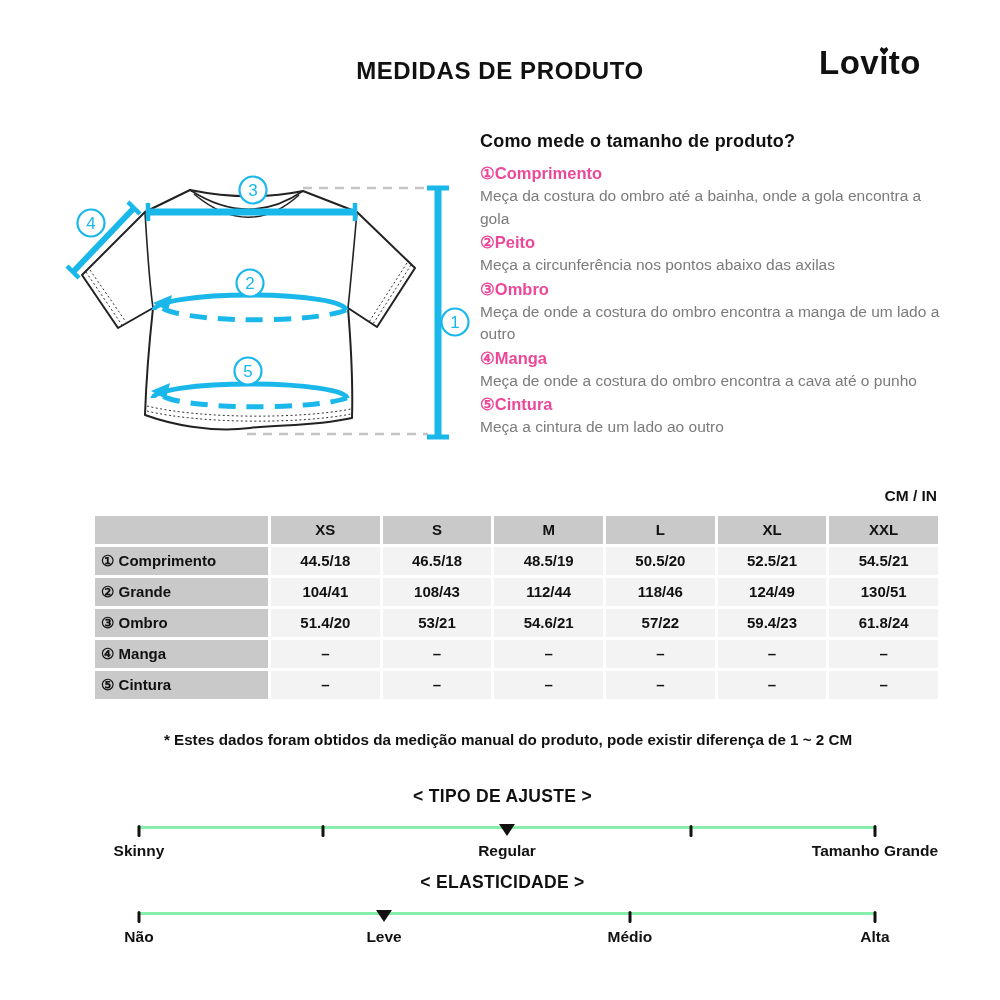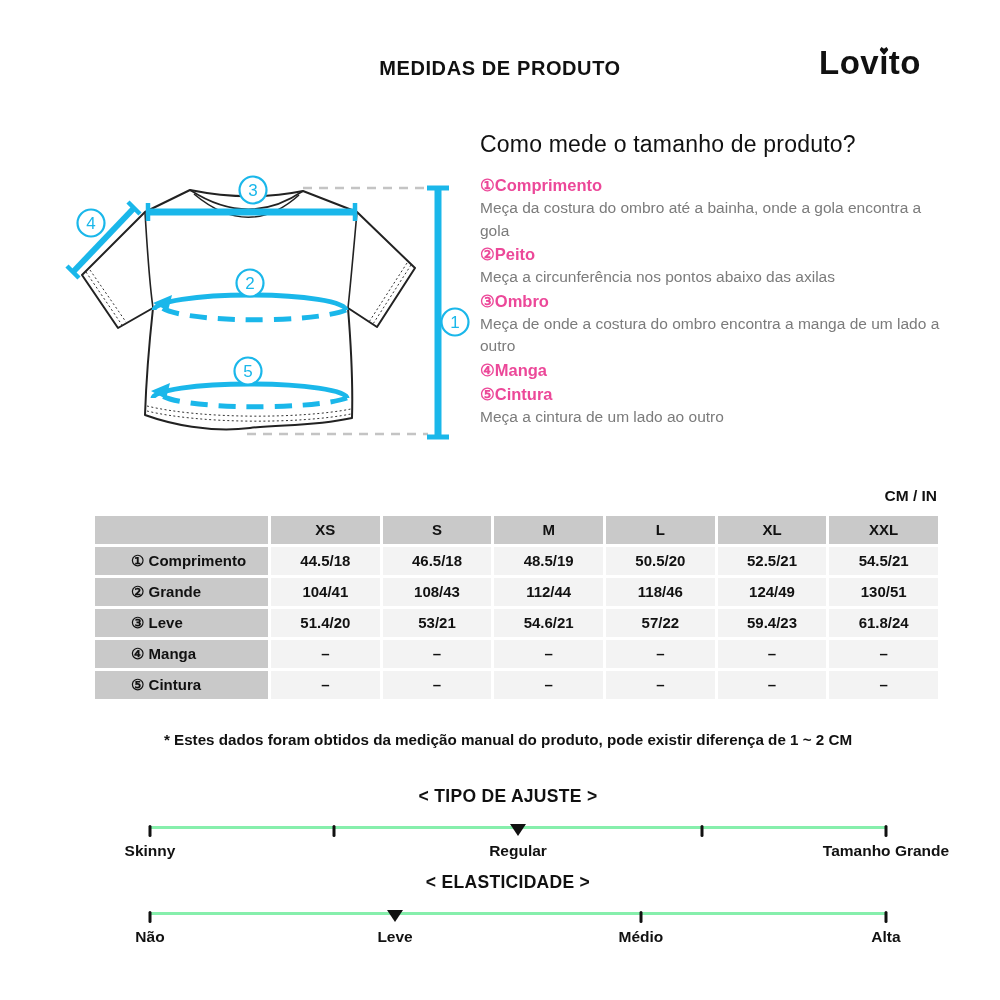--- a/index.html
+++ b/index.html
@@ -4,21 +4,21 @@
 <style>
   html,body{margin:0;padding:0;}
   body{
     width:1000px;height:1000px;position:relative;background:#fff;
     font-family:"Liberation Sans",sans-serif;color:#111;overflow:hidden;
   }
   .page{position:absolute;inset:0;}
 
   
   .title{position:absolute;top:57px;left:0;right:0;text-align:center;
-         font-size:20px;font-weight:800;letter-spacing:.6px;}
+         font-size:24px;font-weight:800;letter-spacing:.6px;}
   .logo{position:absolute;top:44px;right:79px;font-size:33px;font-weight:800;letter-spacing:.5px;}
   .logo-i{position:relative;display:inline-block;}
   .i-dot{position:absolute;left:50%;top:3px;transform:translateX(-50%);
          width:9px;height:8px;background:#111;
          clip-path:polygon(50% 100%,0 35%,22% 0,50% 22%,78% 0,100% 35%);}
 
   
   .diagram{position:absolute;left:50px;top:150px;}
   .dash-gray{stroke:var(--dash);stroke-width:2.5;stroke-dasharray:9 7;fill:none;}
   .shirt{fill:#fff;stroke:#222;stroke-width:2;stroke-linejoin:round;}
@@ -30,37 +30,37 @@
   .cy4{stroke:var(--accent);stroke-width:4.5;}
   .cy5s{fill:none;stroke:var(--accent);stroke-width:5;}
   .cy5d{fill:none;stroke:var(--accent);stroke-width:5;stroke-dasharray:17 11;}
   .cyf{fill:var(--accent);}
   .lbl-c{fill:#fff;stroke:var(--accent);stroke-width:2.2;}
   .lbl-t{fill:var(--accent);font-size:17px;text-anchor:middle;font-weight:500;
          font-family:"Liberation Sans",sans-serif;}
 
   
   .guide{position:absolute;left:480px;top:131px;width:460px;}
-  .guide-h{font-size:23px;font-weight:400;margin-bottom:15px;letter-spacing:.2px;}
+  .guide-h{font-size:18px;font-weight:700;margin-bottom:9px;letter-spacing:.2px;}
   .g-label{font-size:16.5px;font-weight:800;line-height:24px;color:#ec4899;}
   .g-desc{font-size:15.5px;color:var(--muted);line-height:22.5px;}
 
   
   .unit{position:absolute;top:487px;right:63px;font-weight:800;font-size:15.5px;}
   .size-table{position:absolute;left:95px;top:516px;width:843px;display:grid;
               grid-template-columns:173px repeat(6,1fr);gap:3px;}
   .size-table>div{height:28px;line-height:28px;font-size:15px;overflow:hidden;white-space:nowrap;}
   .th{background:var(--thbg);text-align:center;font-weight:800;}
-  .rl{background:var(--thbg);padding-left:36px;font-weight:700;}
+  .rl{background:var(--thbg);padding-left:6px;font-weight:700;}
   .tv{background:var(--tvbg);text-align:center;font-weight:700;}
   .footnote{position:absolute;top:731px;left:0;right:0;text-align:center;
             font-size:15.2px;font-weight:800;padding-left:16px;}
 
   
-  .slider{position:absolute;left:16px;right:0;height:86px;}
+  .slider{position:absolute;left:5px;right:0;height:86px;}
   .slider-h{text-align:center;font-size:17.5px;font-weight:800;letter-spacing:.3px;}
   .track{position:absolute;left:134px;width:736px;top:40px;height:3px;
          background:#86efac;border-radius:3px;}
   .tick{position:absolute;top:-1px;width:3px;height:12px;background:#111;
         border-radius:1.5px;transform:translateX(-50%);}
   .marker{position:absolute;top:-2px;width:0;height:0;transform:translateX(-50%);
           border-left:8px solid transparent;border-right:8px solid transparent;
           border-top:12px solid #111;}
   .s-label{position:absolute;top:16px;transform:translateX(-50%);
            font-size:15.5px;font-weight:800;white-space:nowrap;}
@@ -135,20 +135,21 @@
         <div class="g-item">
           <div class="g-label">②Peito</div>
           <div class="g-desc">Meça a circunferência nos pontos abaixo das axilas</div>
         </div>
         <div class="g-item">
           <div class="g-label">③Ombro</div>
           <div class="g-desc">Meça de onde a costura do ombro encontra a manga de um lado a outro</div>
         </div>
         <div class="g-item">
           <div class="g-label">④Manga</div>
+          <div class="g-desc">Meça de onde a costura do ombro encontra a cava até o punho</div>
         </div>
         <div class="g-item">
           <div class="g-label">⑤Cintura</div>
           <div class="g-desc">Meça a cintura de um lado ao outro</div>
         </div>
       </div>
   </div>
 
   <div class="unit">CM / IN</div>
   <div class="size-table" id="size-table">
@@ -166,21 +167,21 @@
       <div class="tv">50.5/20</div>
       <div class="tv">52.5/21</div>
       <div class="tv">54.5/21</div>
       <div class="rl">② Grande</div>
       <div class="tv">104/41</div>
       <div class="tv">108/43</div>
       <div class="tv">112/44</div>
       <div class="tv">118/46</div>
       <div class="tv">124/49</div>
       <div class="tv">130/51</div>
-      <div class="rl">③ Leve</div>
+      <div class="rl">③ Ombro</div>
       <div class="tv">51.4/20</div>
       <div class="tv">53/21</div>
       <div class="tv">54.6/21</div>
       <div class="tv">57/22</div>
       <div class="tv">59.4/23</div>
       <div class="tv">61.8/24</div>
       <div class="rl">④ Manga</div>
       <div class="tv">–</div>
       <div class="tv">–</div>
       <div class="tv">–</div>

